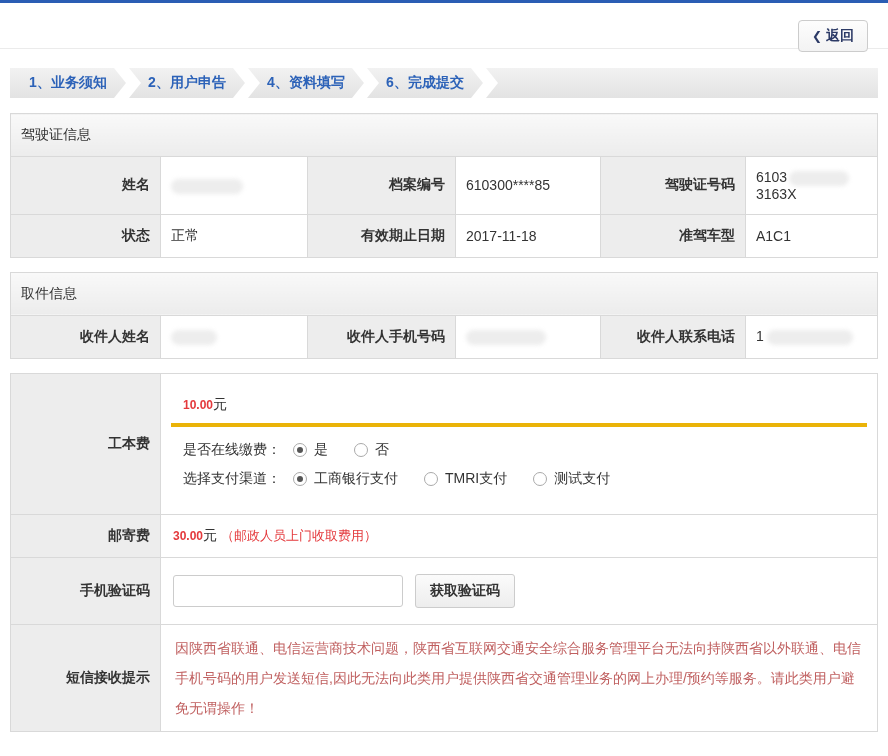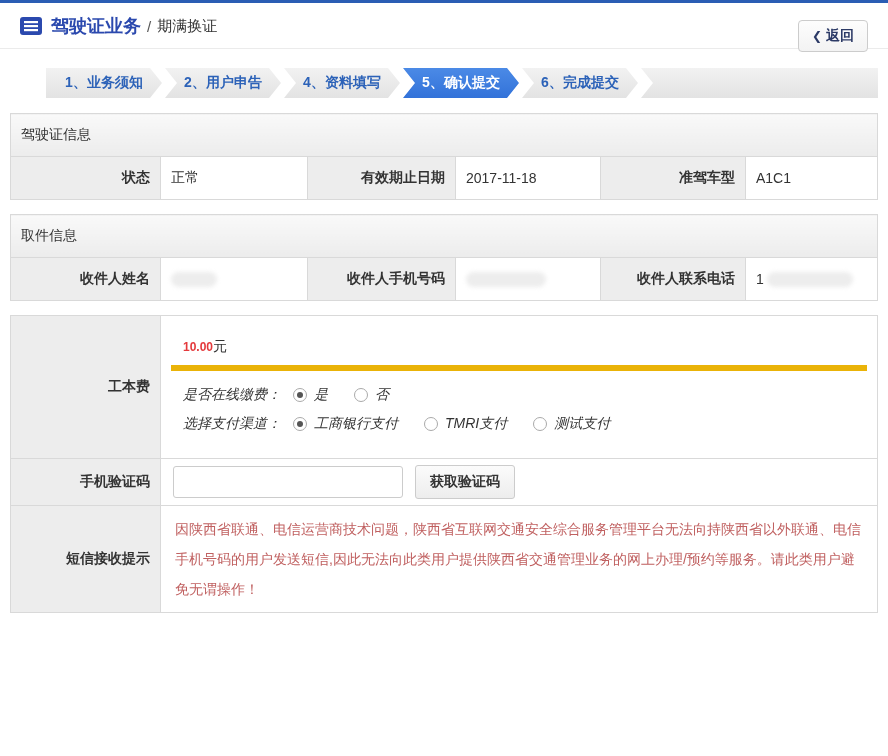--- a/index.html
+++ b/index.html
@@ -29,21 +29,21 @@
   .back-btn .chev { font-size:12px; margin-right:4px; }
 
   
   .steps { display:flex; gap:3px; margin:19px 10px 15px; height:30px; }
   .step {
     flex:0 0 116px; display:flex; align-items:center; justify-content:center;
     font-weight:bold; color:#2c62b8; font-size:14px; cursor:pointer;
     background:linear-gradient(180deg,#f2f2f2,#e3e3e3);
     clip-path:polygon(0 0, calc(100% - 12px) 0, 100% 50%, calc(100% - 12px) 100%, 0 100%, 12px 50%);
   }
-  .step.first { clip-path:polygon(0 0, calc(100% - 12px) 0, 100% 50%, calc(100% - 12px) 100%, 0 100%);margin-left:36px; }
+  .step.first { clip-path:polygon(0 0, calc(100% - 12px) 0, 100% 50%, calc(100% - 12px) 100%, 0 100%); }
   .step.active { background:linear-gradient(180deg,#4b8ae6,#3272d9); color:#fff; }
   .step-filler {
     flex:1; background:linear-gradient(180deg,#f2f2f2,#e3e3e3);
     clip-path:polygon(0 0, 100% 0, 100% 100%, 0 100%, 12px 50%);
   }
 
   
   table.panel { width:868px; margin:0 10px 14px; border-collapse:collapse; table-layout:fixed; }
   table.panel td { border:1px solid #d9d9d9; padding:12px 10px; font-size:14px; color:#333; overflow:hidden; }
   td.sec-title {
@@ -58,21 +58,21 @@
     display:inline-block; height:15px; border-radius:8px;
     background:#ededed; filter:blur(2px); vertical-align:middle;
   }
 
   
   td.fee-cell { padding:0; }
   .fee-amount { padding:10px 12px 9px; }
   .money { color:#e4393c; font-weight:bold; font-size:12px;text-align:right; }
   .unit { color:#333; font-size:14px; }
   .fee-note { color:#e4393c; font-size:13px; margin-left:4px; }
-  .pay-area { border-top:6px solid #eab308; padding:9px 12px 8px;font-style:italic; }
+  .pay-area { border-top:4px solid #eab308; padding:9px 12px 8px; }
   .pay-row { display:flex; align-items:center; height:29px; }
   .pay-q { color:#333; margin-right:12px; }
   .radio-opt { display:inline-flex; align-items:center; margin-right:26px; cursor:pointer; }
   .radio {
     width:14px; height:14px; border:1px solid #aaaaaa; border-radius:50%;
     background:#fff; display:inline-block; position:relative; margin-right:7px; flex:0 0 14px;
   }
   .radio.checked::after { content:""; position:absolute; left:3px; top:3px; right:3px; bottom:3px; background:#555; border-radius:50%; }
 
   .code-row { display:flex; align-items:center; }
@@ -87,68 +87,60 @@
   }
 
   .notice { color:#c06060; line-height:2.15; padding:2px 2px; }
 </style>
 </head>
 <body>
 
 <div class="topline"></div>
 
 <div class="header">
-  <div class="crumb">
-    <span class="doc-icon">
-      <svg width="22" height="18" viewBox="0 0 22 18">
-          <rect width="22" height="18" rx="3" fill="#2b49ae"></rect>
-          <rect x="4" y="4" width="14" height="2.2" fill="#fff"></rect>
-          <rect x="4" y="8" width="14" height="2.2" fill="#fff"></rect>
-          <rect x="4" y="12" width="14" height="2.2" fill="#fff"></rect>
-        </svg>
-    </span>
-    <span class="crumb-title">驾驶证业务</span>
-    <span class="crumb-divider">/</span>
-    <span class="crumb-page">期满换证</span>
-  </div>
   <button class="back-btn"><span class="chev">❮</span><span>返回</span></button>
 </div>
 
 <div class="steps">
   <div class="step first">
       <span>1、业务须知</span>
     </div>
   <div class="step">
       <span>2、用户申告</span>
     </div>
   <div class="step">
       <span>4、资料填写</span>
-    </div>
-  <div class="step active">
-      <span>5、确认提交</span>
     </div>
   <div class="step">
       <span>6、完成提交</span>
     </div>
   <div class="step-filler"></div>
 </div>
 
 <table class="panel">
   <colgroup>
       <col style="width:150px">
       <col style="width:147px">
       <col style="width:148px">
       <col style="width:145px">
       <col style="width:145px">
       <col>
     </colgroup>
   <tbody>
       <tr>
         <td class="sec-title" colspan="6">驾驶证信息</td>
       </tr>
+  <tr>
+    <td class="lbl">姓名</td>
+    <td class="val"><span class="redact" style="width:72px"></span></td>
+    <td class="lbl">档案编号</td>
+    <td class="val">610300****85</td>
+    <td class="lbl">驾驶证号码</td>
+    <td class="val"><span>6103</span><span class="redact" style="width:60px;margin:0 2px"></span><span>3163X</span></td>
+  </tr>
   <tr>
     <td class="lbl">状态</td>
     <td class="val">正常</td>
     <td class="lbl">有效期止日期</td>
     <td class="val">2017-11-18</td>
     <td class="lbl">准驾车型</td>
     <td class="val">A1C1</td>
   </tr>
 </tbody>
   </table>
@@ -213,22 +205,28 @@
               </span>
           <span class="radio-opt">
                 <span class="radio"></span>
                 <span>测试支付</span>
               </span>
         </div>
       </div>
     </td>
   </tr>
   <tr>
+    <td class="lbl">邮寄费</td>
+    <td class="val" style="padding:8px 12px;">
+      <span class="money">30.00</span><span class="unit">元</span><span class="fee-note">（邮政人员上门收取费用）</span>
+    </td>
+  </tr>
+  <tr>
     <td class="lbl">手机验证码</td>
-    <td class="val" style="padding:6px 12px;font-family:Liberation Mono, monospace;">
+    <td class="val" style="padding:16px 12px;font-family:Liberation Mono, monospace;">
       <div class="code-row">
         <input class="code-input" type="text" value="" style="">
         <button class="code-btn">获取验证码</button>
       </div>
     </td>
   </tr>
   <tr>
     <td class="lbl">短信接收提示</td>
     <td class="val" style="padding:6px 12px;">
       <div class="notice">因陕西省联通、电信运营商技术问题，陕西省互联网交通安全综合服务管理平台无法向持陕西省以外联通、电信手机号码的用户发送短信,因此无法向此类用户提供陕西省交通管理业务的网上办理/预约等服务。请此类用户避免无谓操作！</div>

